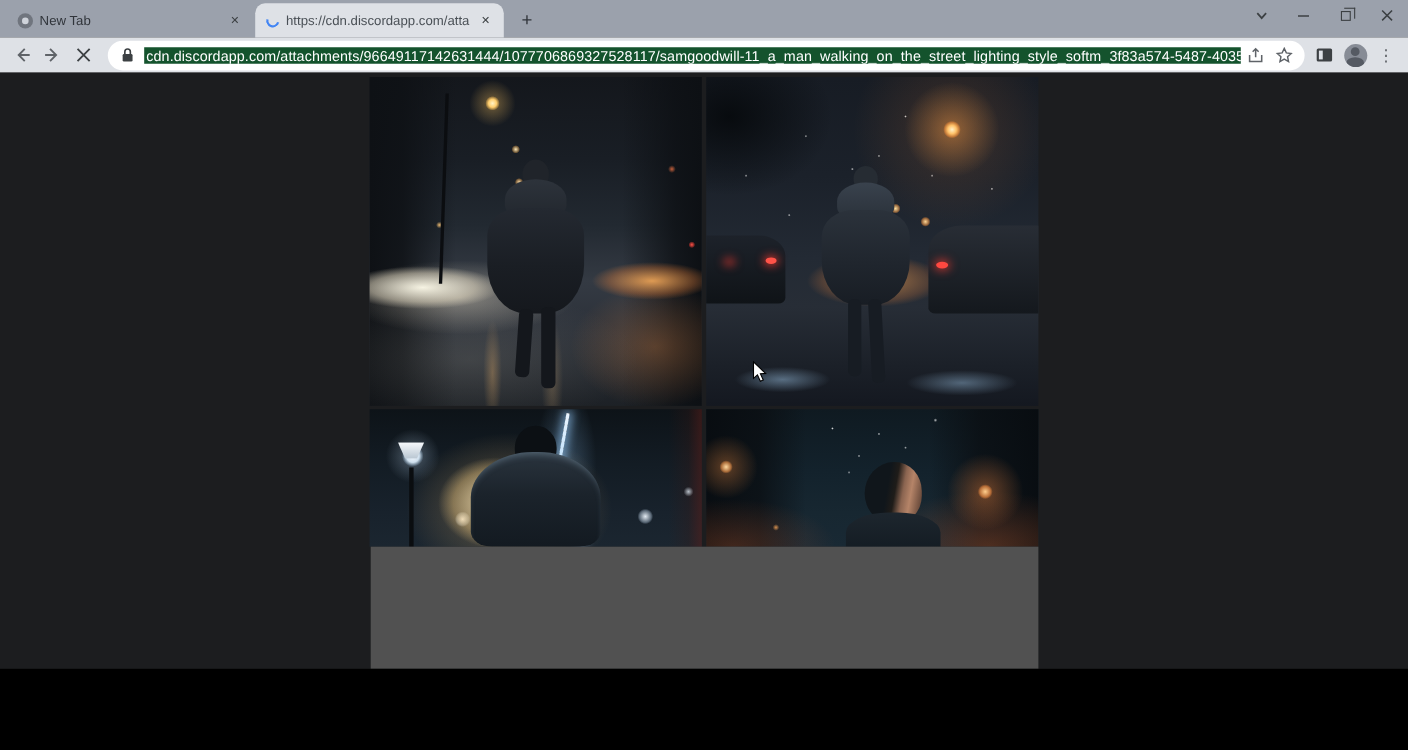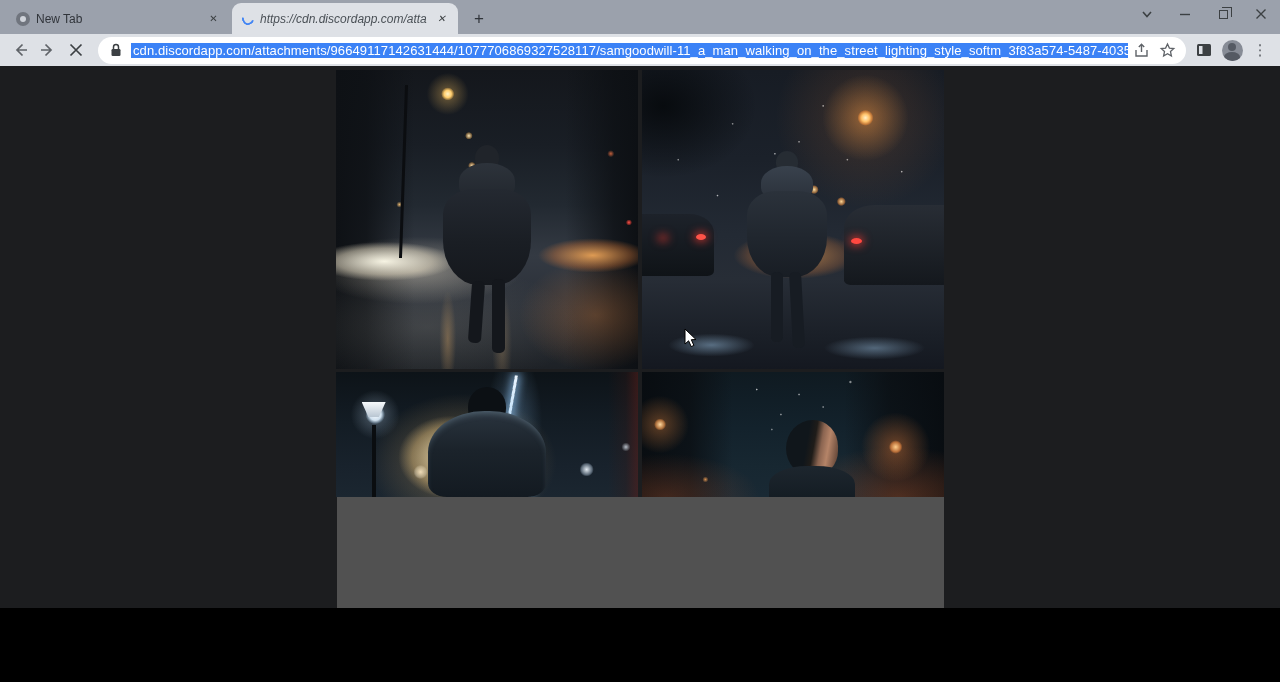--- a/index.html
+++ b/index.html
@@ -5,21 +5,21 @@
   html,body{margin:0;padding:0;background:#000;}
   *{box-sizing:border-box;font-family:"Liberation Sans",sans-serif;}
   .window{position:relative;width:1280px;height:608px;overflow:hidden;background:#1c1d1f;}
 
   
   .tabbar{position:relative;width:100%;height:34px;background:#9ba1ac;display:flex;align-items:flex-end;}
   .tab{height:31px;display:flex;align-items:center;padding:0 8px 0 10px;font-size:12px;color:#2f3337;
        border-radius:9px 9px 0 0;position:relative;}
   .tab .tab-title{flex:1;white-space:nowrap;overflow:hidden;text-overflow:clip;margin:0 6px;}
   .tab.inactive{width:224px;margin-left:6px;color:#30343a;}
-  .tab.active{width:226px;margin-left:2px;background:#dee1e6;color:#4a5056;font-style:italic;}
+  .tab.active{width:226px;margin-left:2px;background:#dee1e6;color:#4a5056;}
   .tab-close{width:17px;height:17px;border-radius:50%;display:flex;align-items:center;justify-content:center;
              font-size:10px;color:#3c4043;flex:none;}
   .chrome-icon{width:14px;height:14px;border-radius:50%;background:#70757e;flex:none;position:relative;}
   .chrome-icon .ci-inner{position:absolute;left:4px;top:4px;width:6px;height:6px;border-radius:50%;background:#cfd3da;}
   .spinner{width:12px;height:12px;flex:none;border-radius:50%;border:2px solid transparent;
            border-bottom-color:#4285f4;border-left-color:#4285f4;transform:rotate(-30deg);}
   .newtab-btn{width:26px;height:26px;margin:0 0 2px 8px;border-radius:50%;display:flex;align-items:center;
               justify-content:center;font-size:17px;color:#30343a;}
   .win-controls{margin-left:auto;align-self:flex-start;display:flex;height:28px;}
   .wc{width:38px;height:28px;display:flex;align-items:center;justify-content:center;color:#3c4043;}
@@ -27,21 +27,21 @@
   .restore-box{width:9px;height:9px;border:1.2px solid #3c4043;position:relative;background:transparent;}
   .restore-box::before{content:"";position:absolute;left:2px;top:-4px;width:9px;height:9px;
                        border:1.2px solid #3c4043;border-left:none;border-bottom:none;}
 
   
   .toolbar{position:relative;width:100%;height:32px;background:#dee1e6;display:flex;align-items:center;padding:0 6px;}
   .tbtn{width:28px;height:28px;border-radius:50%;display:flex;align-items:center;justify-content:center;flex:none;}
   .omnibox{flex:1;height:27px;background:#ffffff;border-radius:14px;margin:0 4px 0 8px;display:flex;
            align-items:center;padding:0 6px 0 11px;overflow:hidden;min-width:0;}
   .url-wrap{flex:1;min-width:0;overflow:hidden;white-space:nowrap;font-size:13px;letter-spacing:.1px;}
-  .url-sel{background:#3b82f6;color:#ffffff;padding:3px 1px 3px 2px;text-align:center;}
+  .url-sel{background:#14532d;color:#ffffff;padding:3px 1px 3px 2px;text-align:center;}
   .right-cluster{display:flex;align-items:center;flex:none;}
   .kebab{font-size:15px;color:#5f6368;letter-spacing:0;width:24px;text-align:center;}
   .avatar-circle{width:21px;height:21px;border-radius:50%;background:#878c96;position:relative;overflow:hidden;}
   .avatar-circle::before{content:"";position:absolute;left:6.5px;top:3.5px;width:8px;height:8px;border-radius:50%;background:#555a63;}
   .avatar-circle::after{content:"";position:absolute;left:2.5px;top:12px;width:16px;height:10px;border-radius:50% 50% 0 0;background:#555a63;}
 
   
   .page{position:relative;width:1280px;height:616px;background:#1c1d1f;overflow:hidden;}
   .grid{position:absolute;left:336px;top:4px;width:608px;display:grid;
         grid-template-columns:302px 302px;grid-template-rows:299px 125px;gap:3px 4px;}

